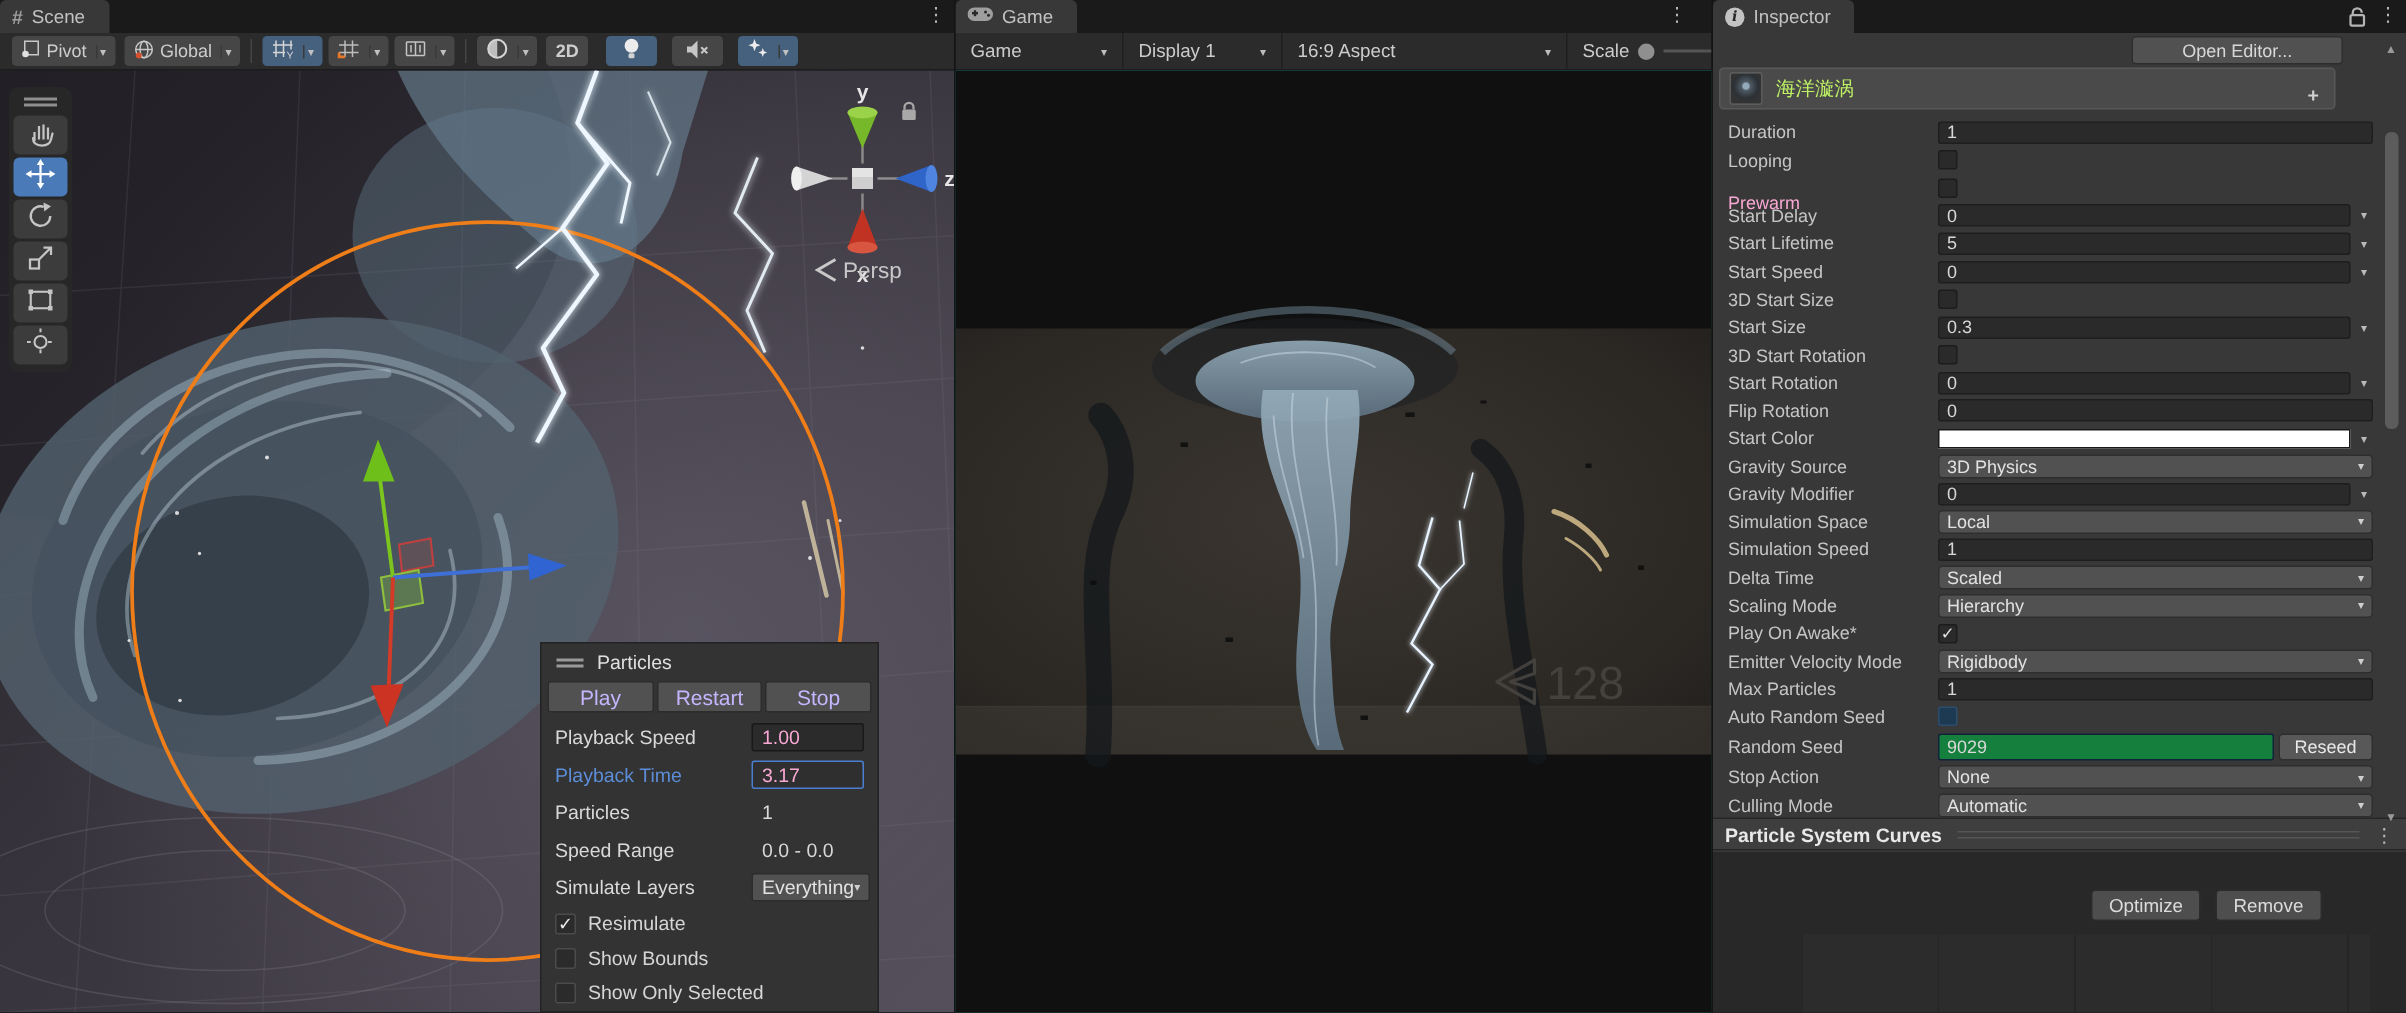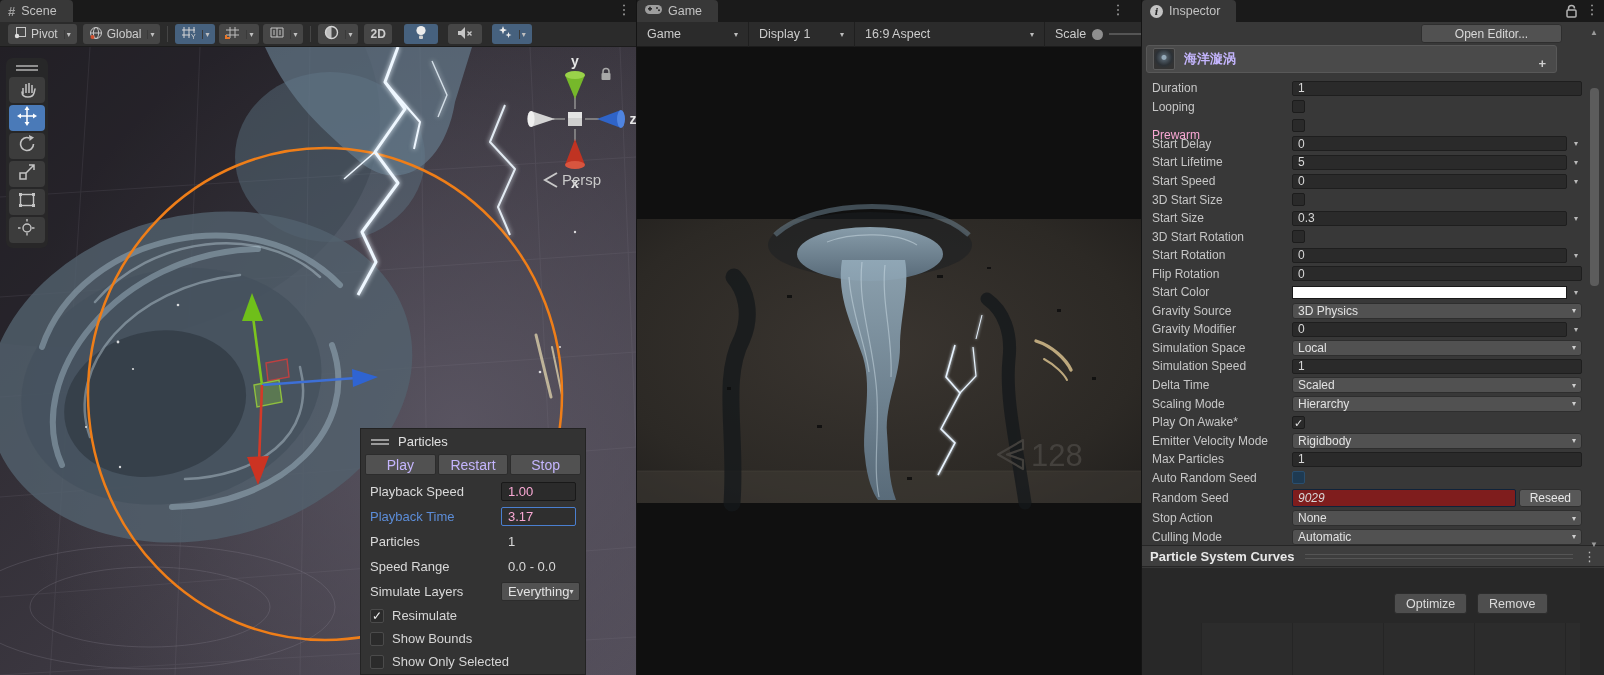--- a/index.html
+++ b/index.html
@@ -74,30 +74,30 @@
   .game-view{position:absolute;top:47px;left:0;width:505px;height:628px;background:#0f766e;}
 
   
   .ins-body{position:absolute;top:22px;left:0;right:0;bottom:0;background:#383838;}
   .openeditor{position:absolute;top:2px;left:279px;width:141px;height:19px;background:#515151;
     border:1px solid #2e2e2e;border-radius:3px;color:#d8d8d8;font-size:12px;font-family:inherit;}
   .ins-header{position:absolute;top:23px;left:4px;width:411px;height:28px;background:#4a4a4a;
     border:1px solid #585858;border-radius:3px;display:flex;align-items:center;gap:9px;padding:0 6px;}
   .thumb{width:22px;height:22px;border-radius:2px;border:1px solid #5c5c5c;flex:none;
     background:radial-gradient(circle at 50% 42%, #93a8b8 0 2px, #4e5a64 3px, #2c3136 8px, #333 11px);}
-  .mtitle{font-size:13px;font-weight:bold;color:#c4b5fd;}
+  .mtitle{font-size:13px;font-weight:normal;color:#bef264;}
   .plus{margin-left:auto;align-self:flex-end;color:#cfcfcf;font-size:13px;font-weight:bold;padding:0 4px 1px 0;}
   #ins-rows{position:absolute;top:57px;left:4px;right:20px;}
   .ins-row{display:flex;align-items:center;height:18.56px;padding:0 2px 0 6px;}
   .ins-label{width:140px;flex:none;font-size:12px;color:#c6c6c6;white-space:nowrap;overflow:hidden;}
   .ins-label.dis{color:#f9a8d4;margin-top:19px;}
   .ins-ctl{flex:1;display:flex;align-items:center;gap:3px;min-width:0;}
   .fld{flex:1;height:15px;background:#2a2a2a;border:1px solid #1e1e1e;border-radius:2px;
     display:flex;align-items:center;padding:0 5px;font-size:12px;color:#d8d8d8;min-width:0;}
-  .fld.seedfld{background:#7f1d1d;border-color:#10233a;height:18px;font-style:italic;}
+  .fld.seedfld{background:#15803d;border-color:#10233a;height:18px;}
   .fldarr{width:12px;text-align:center;color:#bababa;font-size:8px;flex:none;}
   .dd{flex:1;height:16px;background:#515151;border:1px solid #2e2e2e;border-radius:3px;
     display:flex;align-items:center;justify-content:space-between;padding:0 5px;font-size:12px;color:#e2e2e2;min-width:0;}
   .dd .ddarr{font-size:8px;color:#cfcfcf;}
   .cb{width:13px;height:13px;background:#2a2a2a;border:1px solid #1c1c1c;border-radius:2px;
     font-size:11px;line-height:12px;text-align:center;color:#e2e2e2;flex:none;}
   .cb.accent{background:#1e3a52;border-color:#2a4e6e;}
   .swatch{flex:1;height:13px;border:1px solid #191919;}
   .reseed{height:18px;padding:0 10px;background:#585858;border:1px solid #2e2e2e;border-radius:3px;
     color:#e8e8e8;font-size:12px;font-family:inherit;flex:none;}

